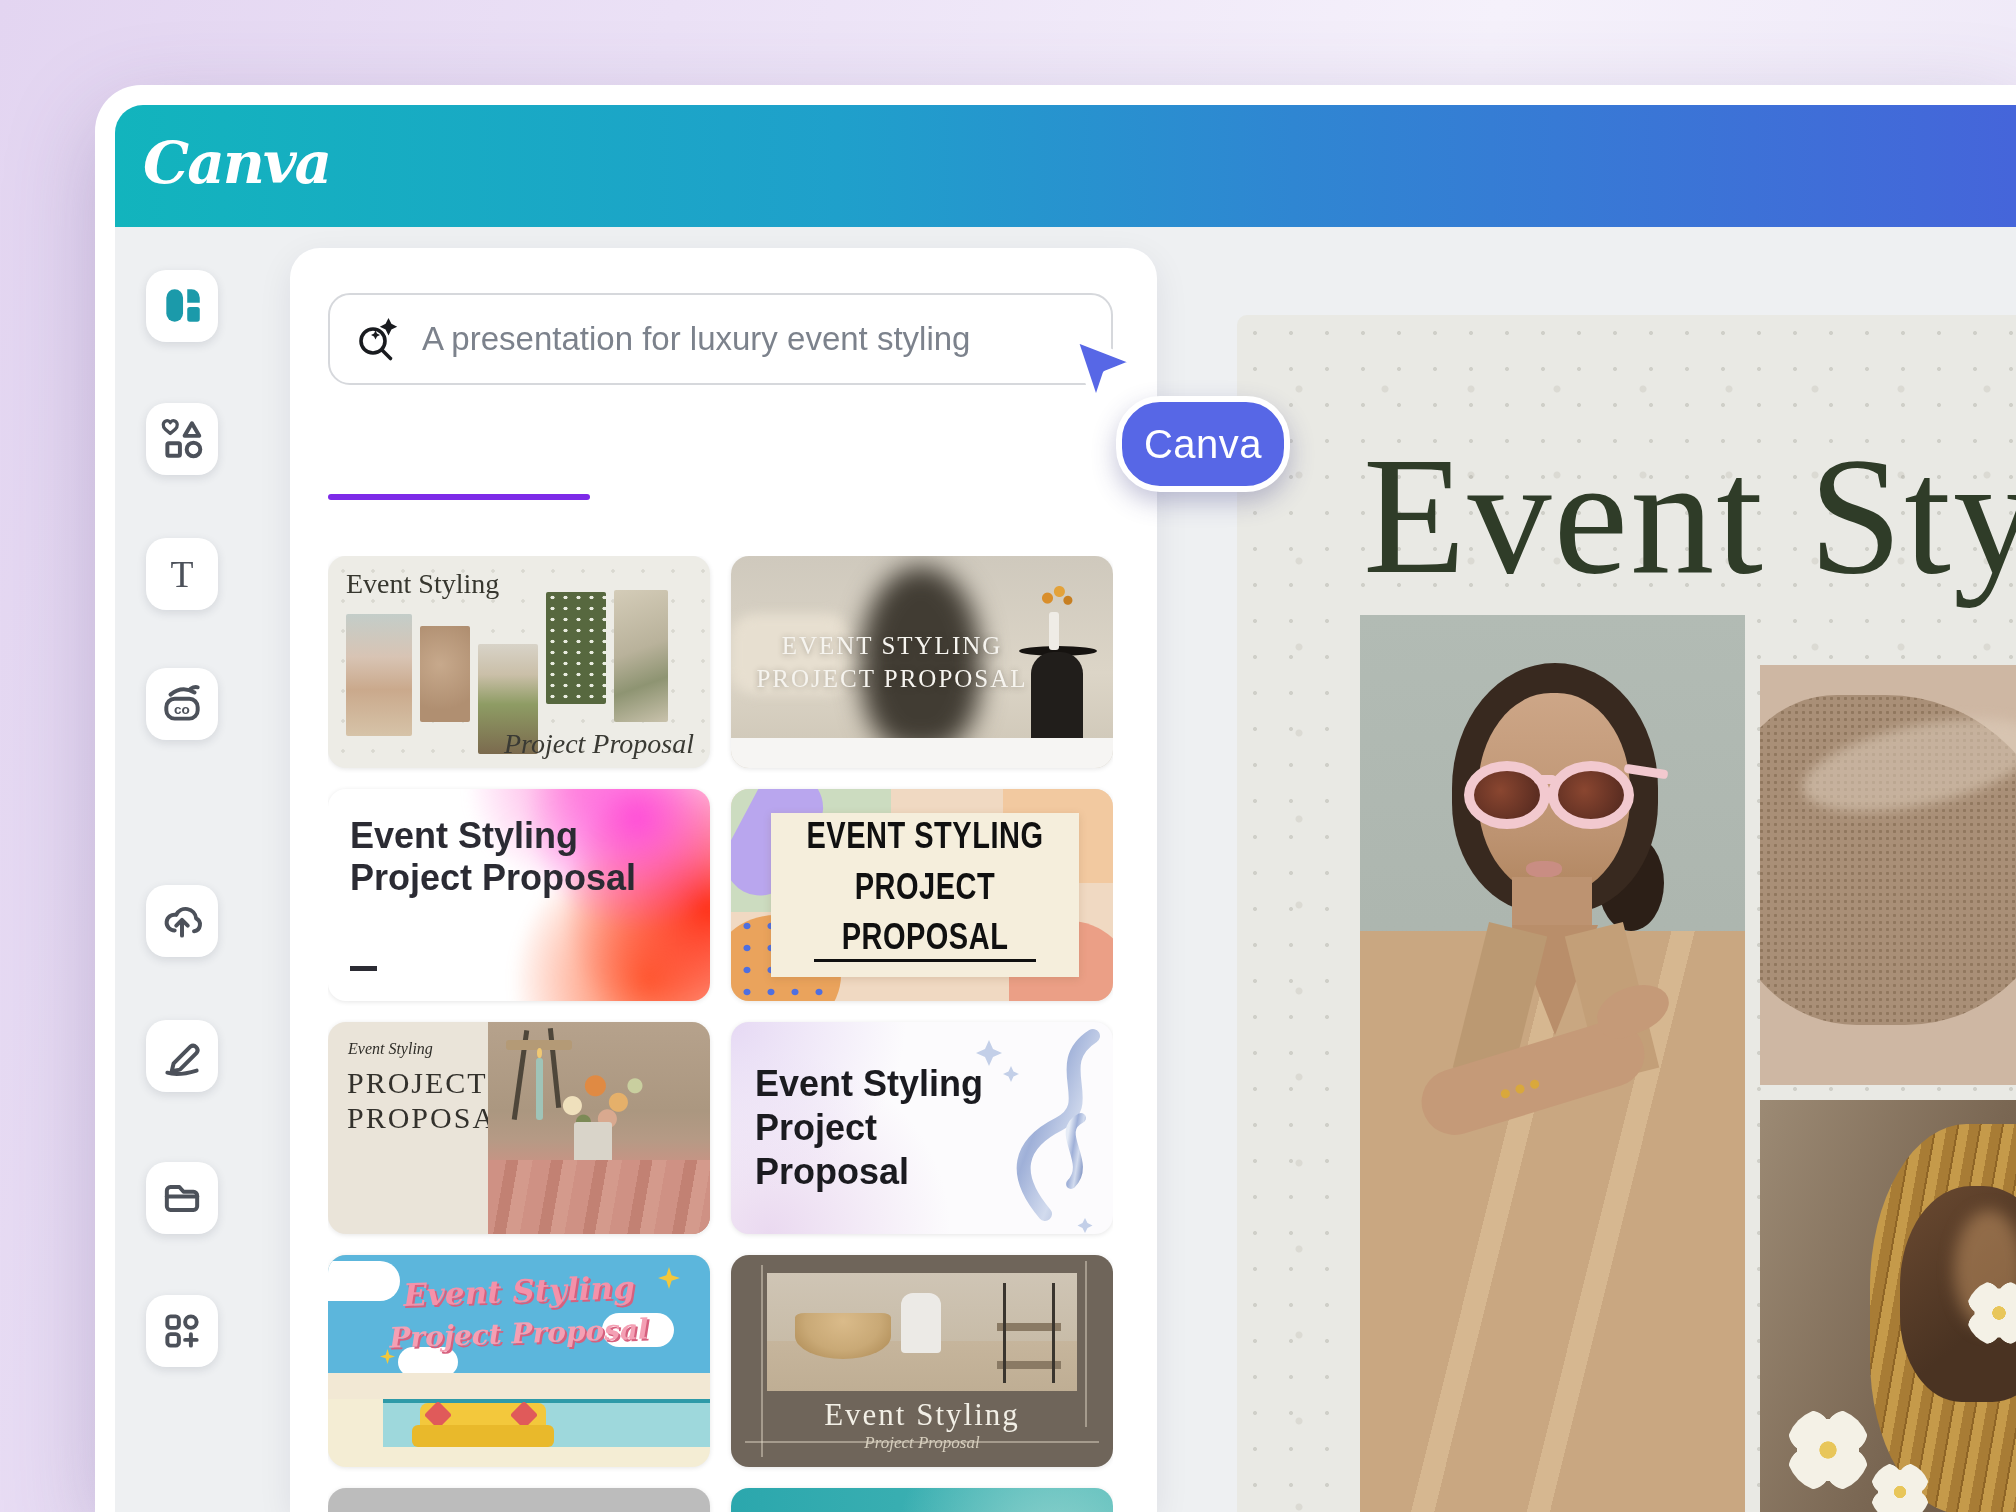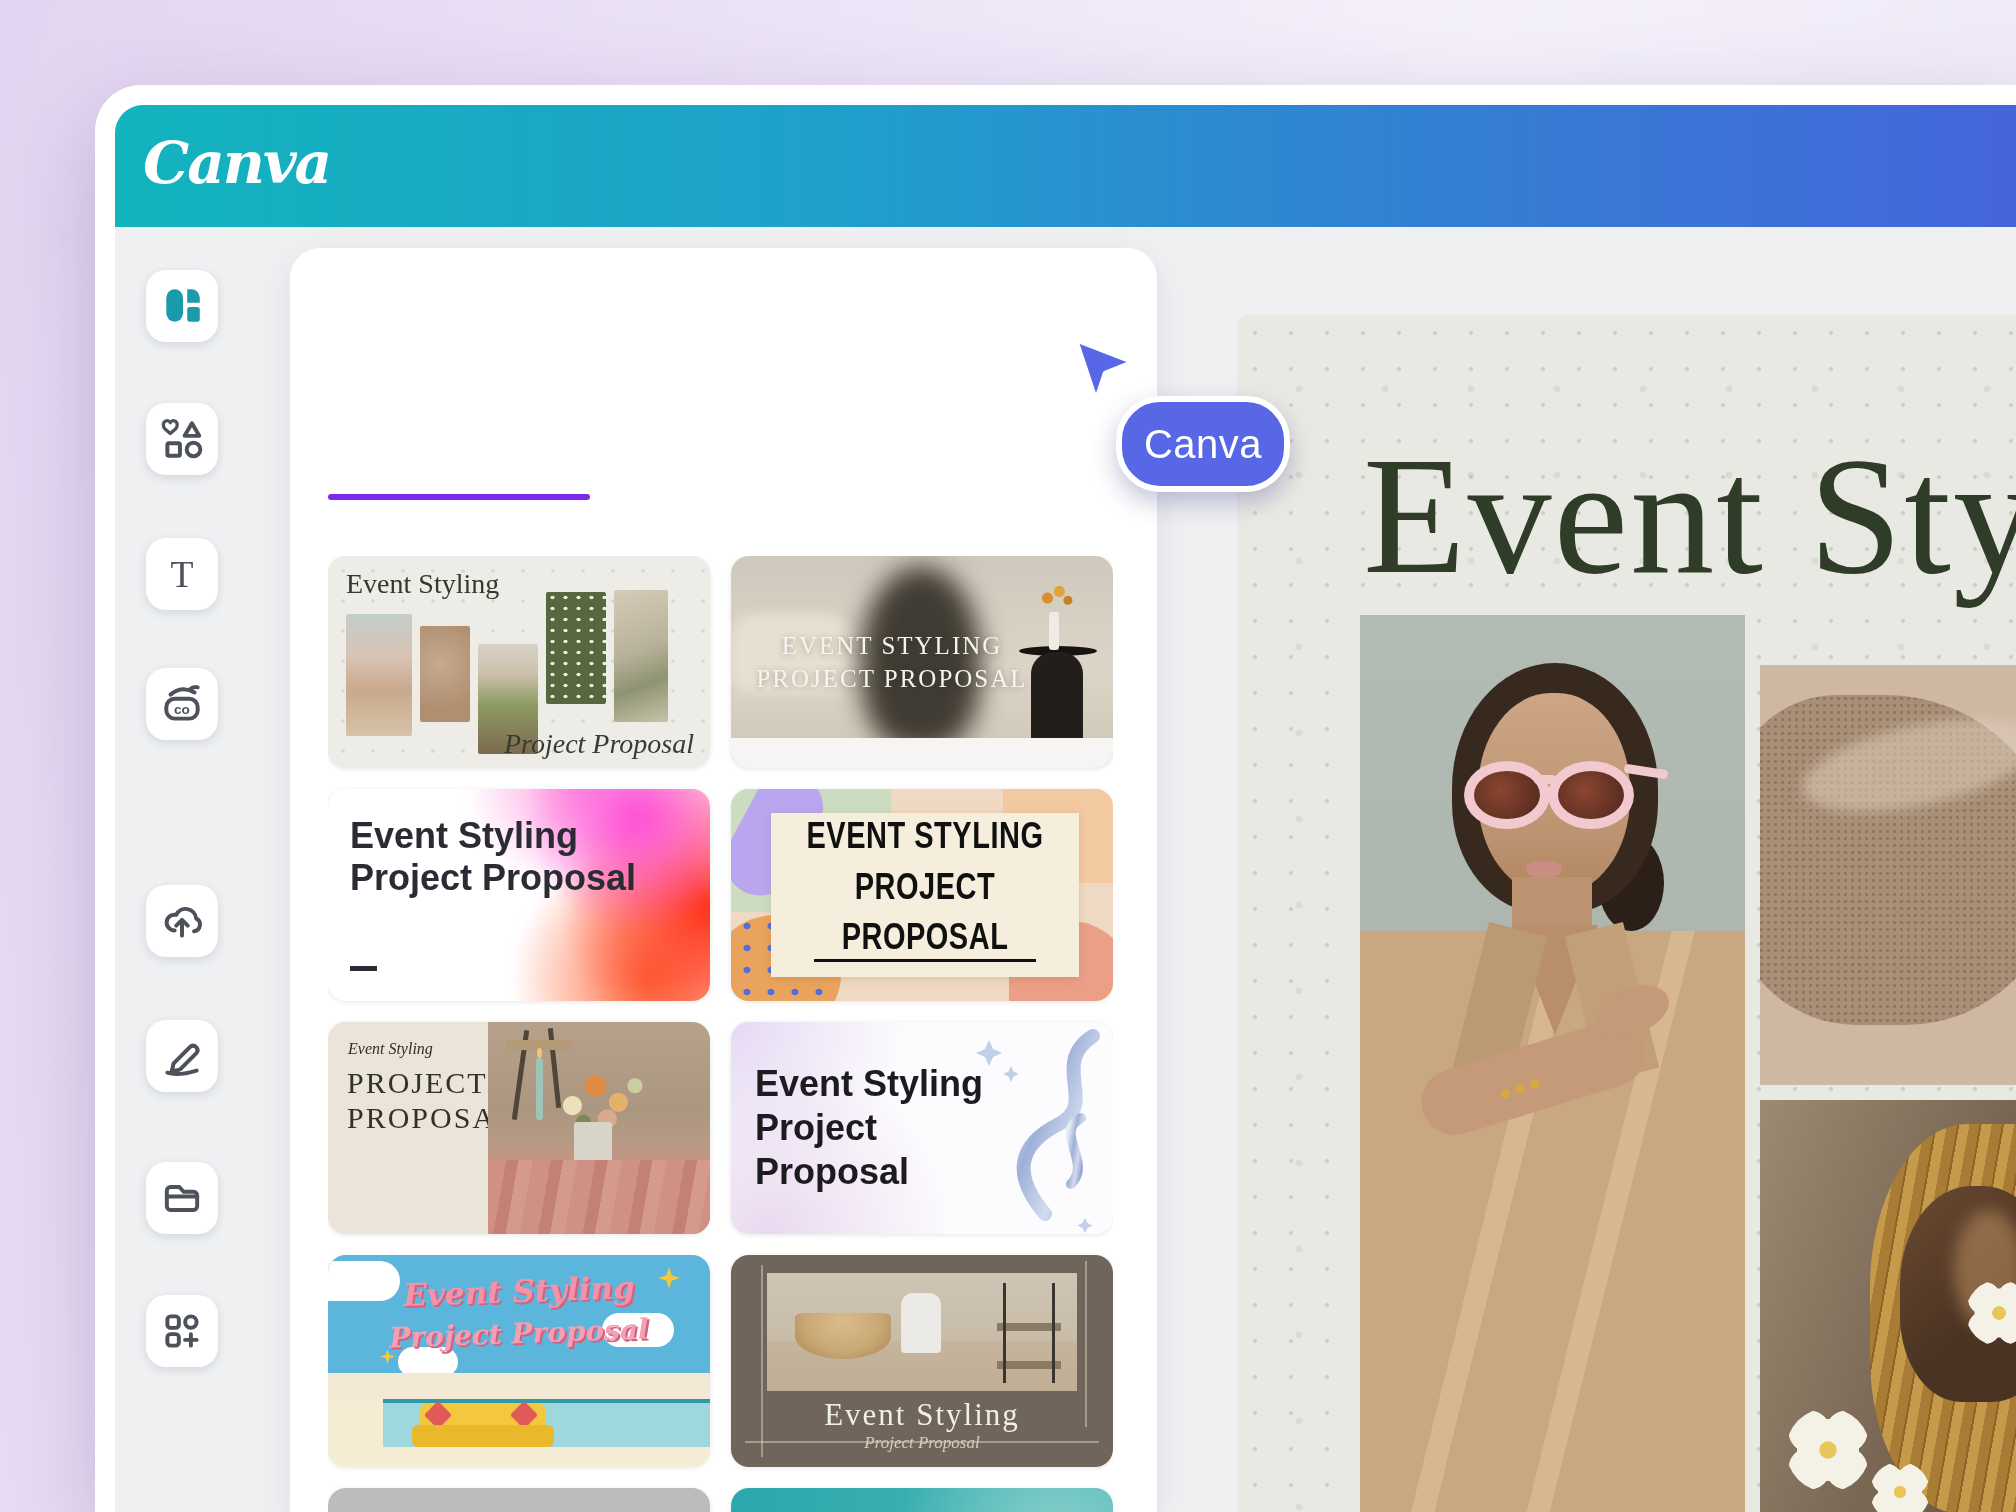--- a/index.html
+++ b/index.html
@@ -243,20 +243,29 @@
         <svg viewBox="0 0 44 44">
           <rect class="stroke" x="8" y="8" width="11" height="11" rx="3"></rect>
           <rect class="stroke" x="25" y="8" width="11" height="11" rx="5.5"></rect>
           <rect class="stroke" x="8" y="25" width="11" height="11" rx="3"></rect>
           <path class="stroke" d="M30.5 25 v11 M25 30.5 h11"></path>
         </svg>
       </div>
     </div>
 
     <div class="panel">
+      <div class="searchbar">
+        <svg viewBox="0 0 46 46">
+          <circle cx="19" cy="25" r="12" fill="none" stroke="#191b1f" stroke-width="3.6"></circle>
+          <path d="M28 34 l8.5 8.5" stroke="#191b1f" stroke-width="3.6" stroke-linecap="round"></path>
+          <path d="M34.5 2 l2.9 5.8 5.8 2.9 -5.8 2.9 -2.9 5.8 -2.9 -5.8 -5.8 -2.9 5.8 -2.9 z" fill="#191b1f"></path>
+          <path d="M21.5 14.5 l1.5 3 3 1.5 -3 1.5 -1.5 3 -1.5 -3 -3 -1.5 3 -1.5 z" fill="#191b1f"></path>
+        </svg>
+        <input class="search-input" readonly="" placeholder="A presentation for luxury event styling" style="">
+      </div>
 
       <div class="tab-underline"></div>
 
       <div class="tpl-grid">
 
         <div class="card c0">
           <div class="hd serif">Event Styling</div>
           <div class="strip s1"></div>
           <div class="strip s2"></div>
           <div class="strip s3"></div>

